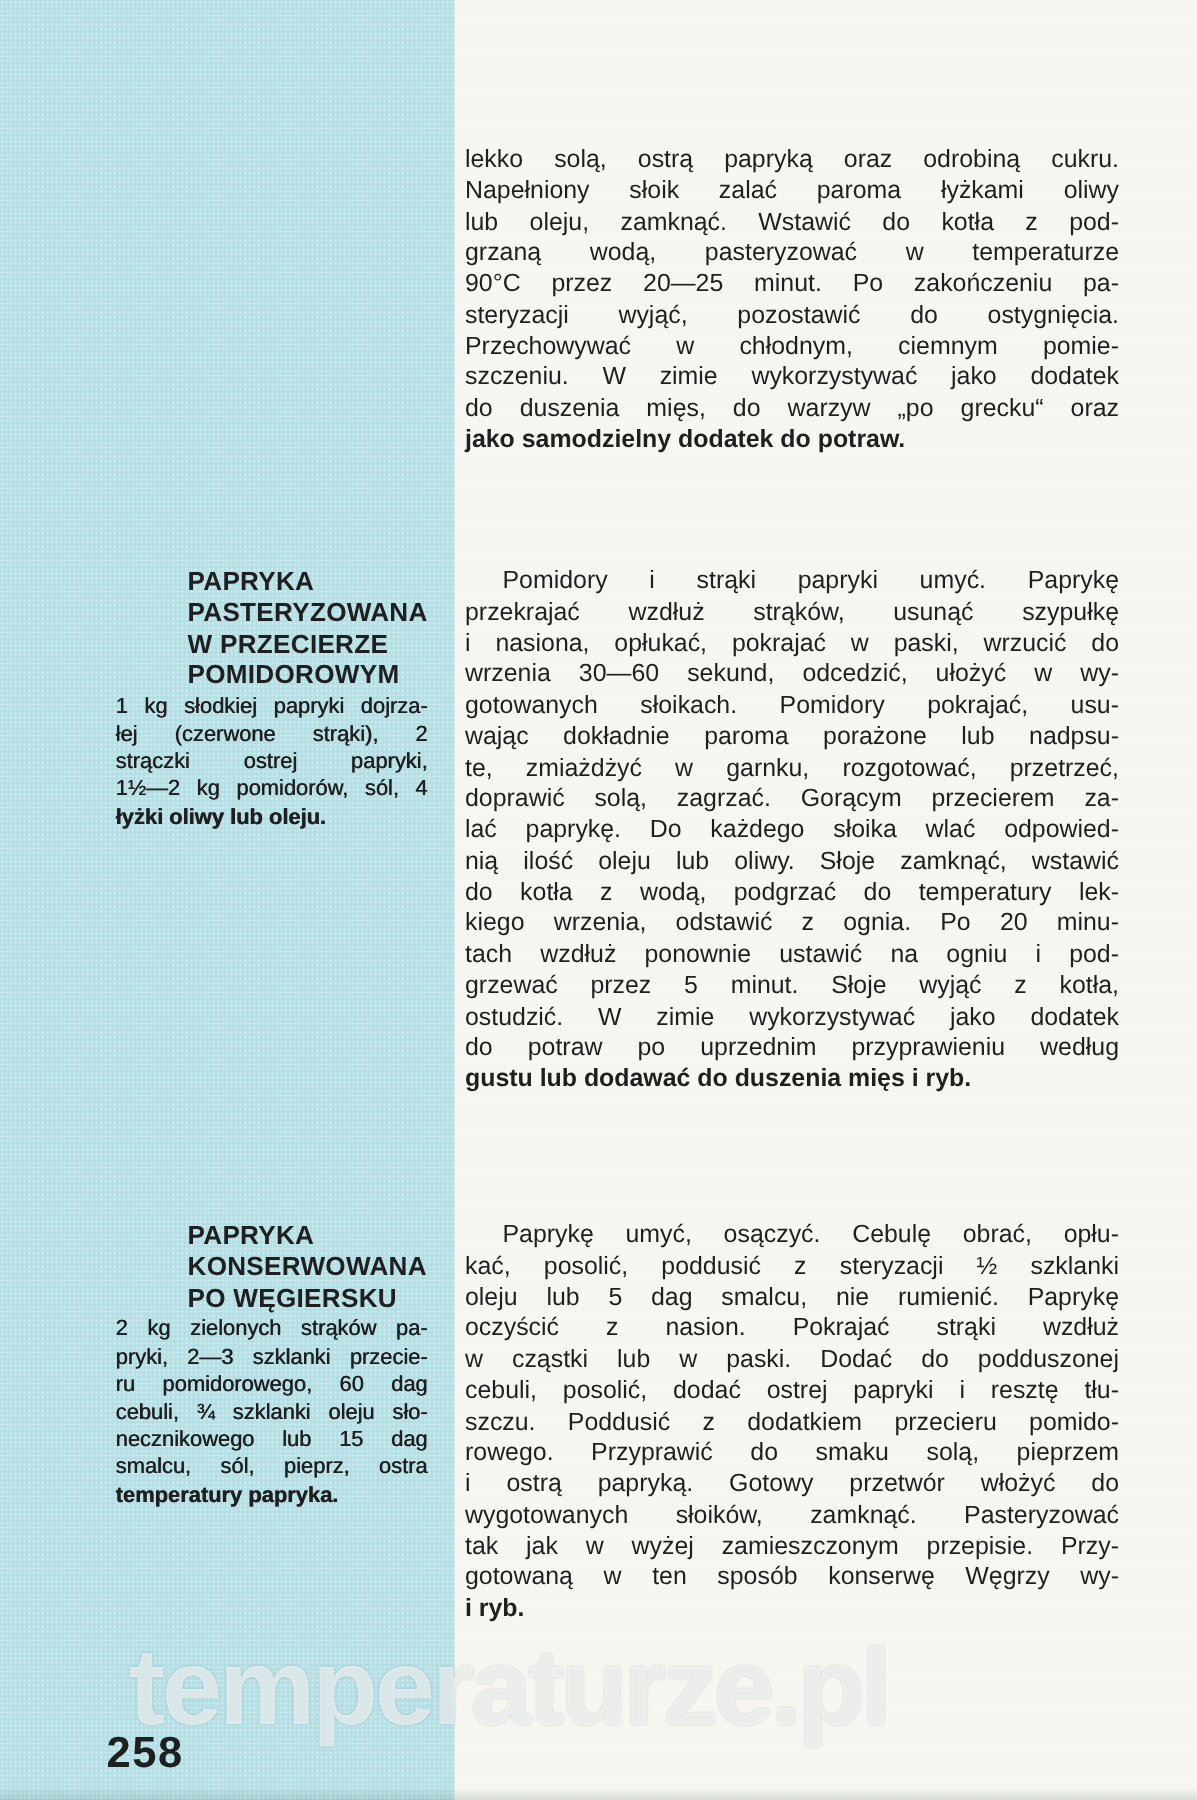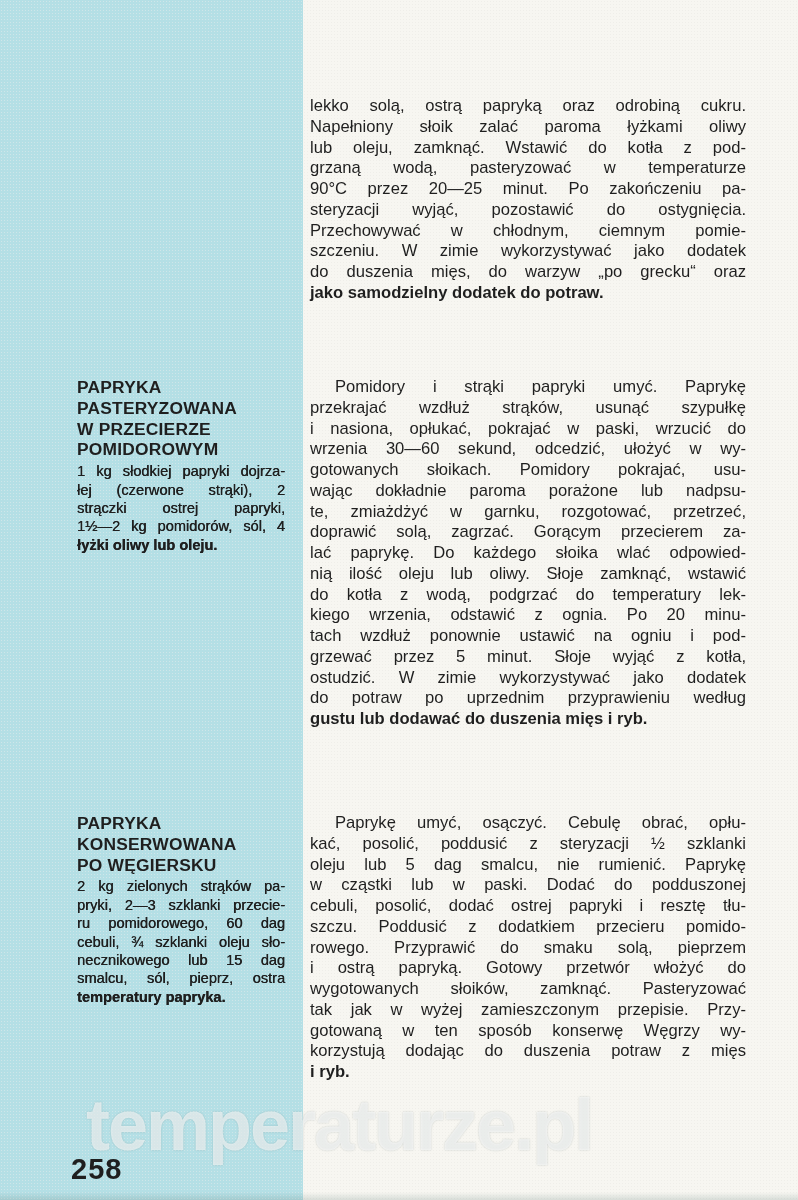--- a/index.html
+++ b/index.html
@@ -52,21 +52,21 @@
     position:absolute;left:310px;width:436px;
     font-size:16.6px;
     line-height:20.75px;
     z-index:2;
   }
   .ln{
     text-align:justify;
     text-align-last:justify;
   }
   .ln.last{ text-align-last:left;font-weight:bold; }
-  .title .ln{ text-align:left; text-align-last:left; }
+  .title .ln{ text-align:left; text-align-last:left;margin-left:48px; }
   .para.indent .ln:first-child{ text-indent:25px; }
   .pagenum{
     position:absolute;left:71px;top:1153px;
     font-size:29px;font-weight:bold;
     letter-spacing:1px;
     z-index:3;
   }
   .watermark{
     position:absolute;left:86px;top:1084px;
     font-size:72px;font-weight:bold;
@@ -153,29 +153,29 @@
       <div class="ln">grzewać przez 5 minut. Słoje wyjąć z kotła,</div>
       <div class="ln">ostudzić. W zimie wykorzystywać jako dodatek</div>
       <div class="ln">do potraw po uprzednim przyprawieniu według</div>
       <div class="ln last">gustu lub dodawać do duszenia mięs i ryb.</div>
     </div>
 
   <div class="para indent" style="top:813px">
       <div class="ln">Paprykę umyć, osączyć. Cebulę obrać, opłu-</div>
       <div class="ln">kać, posolić, poddusić z steryzacji ½ szklanki</div>
       <div class="ln">oleju lub 5 dag smalcu, nie rumienić. Paprykę</div>
+      <div class="ln">oczyścić z nasion. Pokrajać strąki wzdłuż</div>
       <div class="ln">w cząstki lub w paski. Dodać do podduszonej</div>
       <div class="ln">cebuli, posolić, dodać ostrej papryki i resztę tłu-</div>
       <div class="ln">szczu. Poddusić z dodatkiem przecieru pomido-</div>
       <div class="ln">rowego. Przyprawić do smaku solą, pieprzem</div>
       <div class="ln">i ostrą papryką. Gotowy przetwór włożyć do</div>
       <div class="ln">wygotowanych słoików, zamknąć. Pasteryzować</div>
       <div class="ln">tak jak w wyżej zamieszczonym przepisie. Przy-</div>
       <div class="ln">gotowaną w ten sposób konserwę Węgrzy wy-</div>
-      <div class="ln">korzystują dodając do duszenia potraw z mięs</div>
       <div class="ln last">i ryb.</div>
     </div>
 
   <div class="pagenum">258</div>
 
   <div class="watermark">temperaturze.pl</div>
 
   <div class="bottom-edge"></div>
 </div>
 

